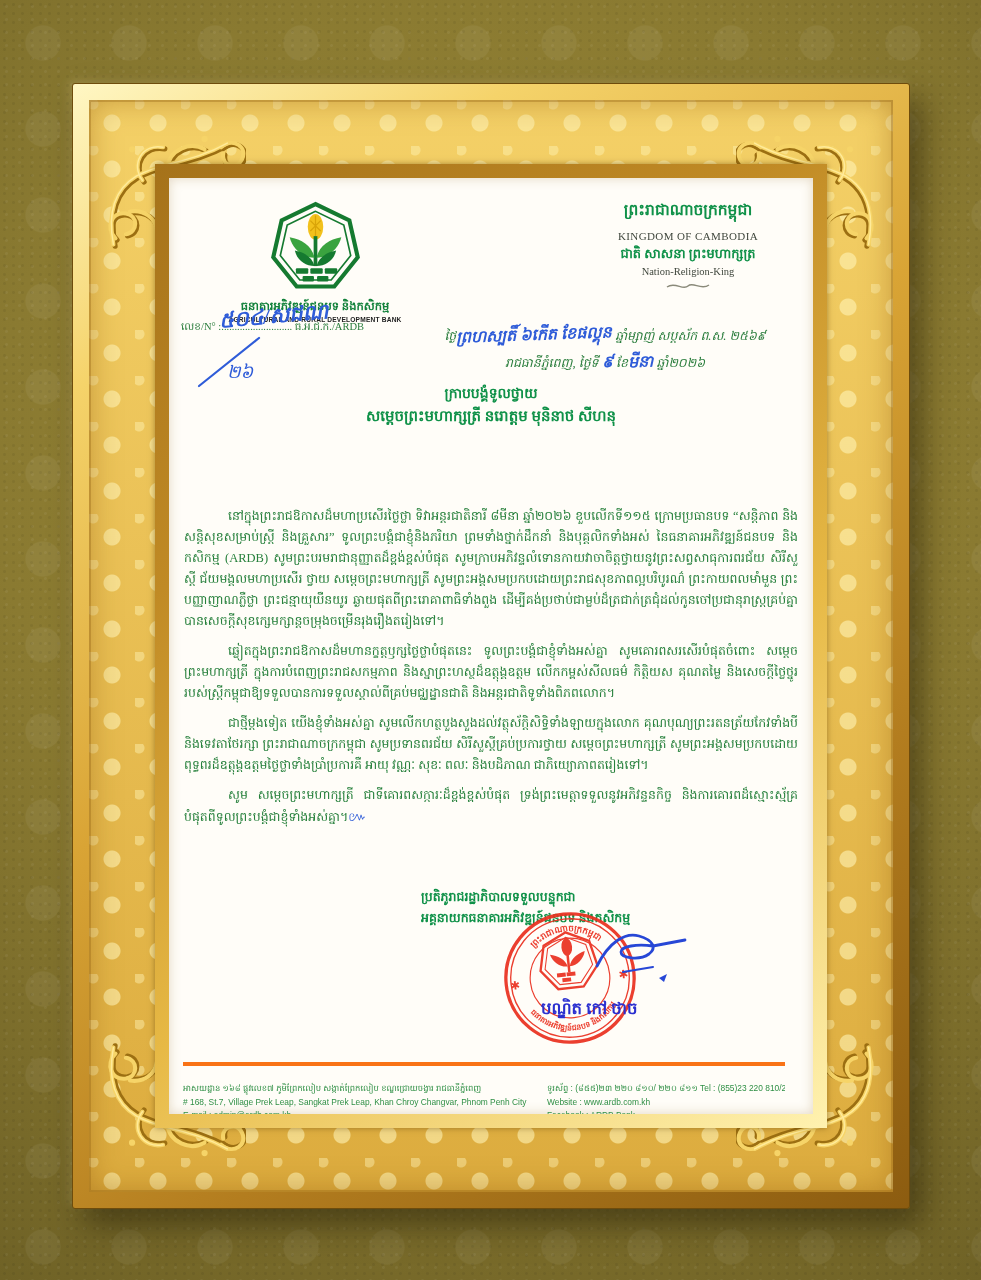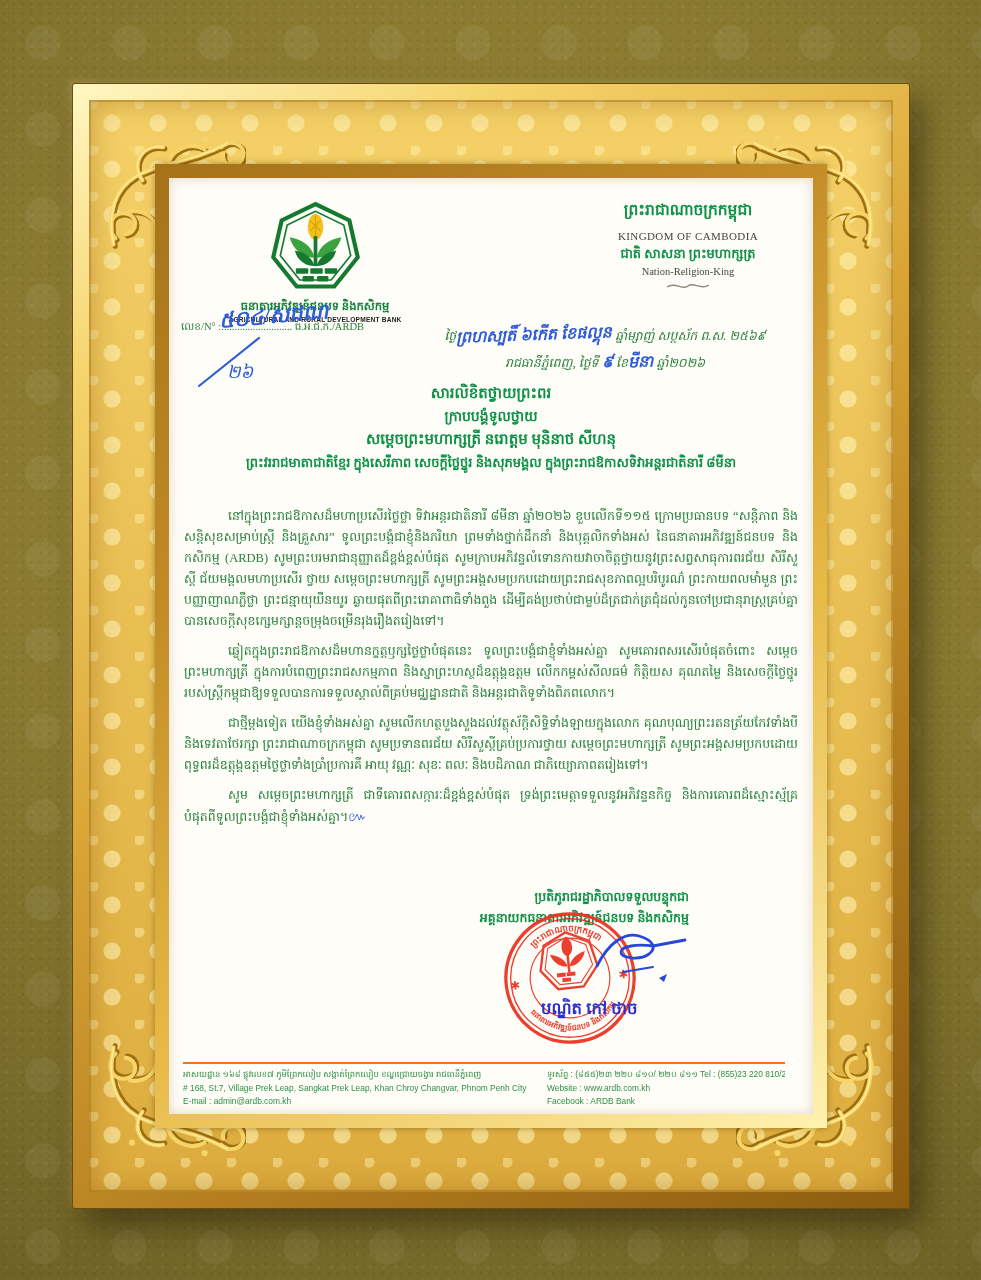--- a/index.html
+++ b/index.html
@@ -55,26 +55,26 @@
   .title-block{position:absolute;left:14px;right:14px;top:204px;text-align:center;overflow:hidden;}
   .t-line{font-weight:bold;color:#0f9148;white-space:nowrap;overflow:hidden;}
   .t1{font-size:15px;line-height:23px;}
   .t2{font-size:14px;line-height:23px;}
   .t3{font-size:15px;line-height:23px;}
   .t4{font-size:13px;line-height:24px;}
   .t5{font-size:13.5px;line-height:24px;font-style:italic;text-align:left;margin-top:3px;}
   .body-block{position:absolute;left:15px;right:15px;top:328px;height:380px;overflow:hidden;}
   .body-block p{margin:0 0 9px 0;font-size:12.5px;line-height:21px;color:#27803c;text-align:justify;text-indent:44px;word-break:break-word;}
   .endmark{color:#2f5cd8;font-size:13px;}
-  .signoff{position:absolute;left:252px;top:709px;width:268px;text-align:right;overflow:hidden;}
+  .signoff{position:absolute;left:252px;top:709px;width:268px;text-align:left;overflow:hidden;}
   .signoff div{font-size:12.5px;font-weight:bold;color:#0f9148;line-height:21px;white-space:nowrap;}
   .stamp{position:absolute;left:333px;top:732px;opacity:.93;transform:rotate(-6deg);}
   .sig{position:absolute;left:420px;top:748px;}
   .name{position:absolute;left:372px;top:820px;width:180px;text-align:left;font-size:16.5px;font-weight:bold;color:#2a2fd0;white-space:nowrap;overflow:hidden;}
-  .footer{position:absolute;left:14px;top:884px;width:602px;border-top:2px solid #f97316;padding-top:4px;display:flex;justify-content:space-between;}
+  .footer{position:absolute;left:14px;top:884px;width:602px;border-top:4px solid #f97316;padding-top:16px;display:flex;justify-content:space-between;}
   .f-left{flex:1;overflow:hidden;}
   .f-right{width:238px;overflow:hidden;}
   .f-line{font-size:8.4px;color:#2f8f45;line-height:13.5px;white-space:nowrap;font-family:"Liberation Sans",sans-serif;}
   .flourish-div{margin-top:4px;}
 </style>
 </head>
 <body>
 
 <svg width="0" height="0" style="position:absolute" aria-hidden="true">
   <defs>
@@ -161,24 +161,22 @@
           <path d="M2,6 C10,0 18,10 23,5 C28,0 36,10 44,4" fill="none" stroke="#8a8a7a" stroke-width="1.4"></path>
         </svg>
       </div>
 
       <div class="date-block">
         <div class="date-line kh"><span>ថ្ងៃ</span><span class="hand">ព្រហស្បតិ៍ ៦កើត ខែផល្គុន</span><span> ឆ្នាំម្សាញ់ សប្តស័ក ព.ស. ២៥៦៩</span></div>
         <div class="date-line kh"><span>រាជធានីភ្នំពេញ, ថ្ងៃទី </span><span class="hand">៩</span><span> ខែ</span><span class="hand">មីនា</span><span> ឆ្នាំ២០២៦</span></div>
       </div>
 
       <div class="title-block kh">
-        <div class="t-line t1">សារលិខិតថ្វាយព្រះពរ</div>
         <div class="t-line t2">ក្រាបបង្គំទូលថ្វាយ</div>
         <div class="t-line t3">សម្តេចព្រះមហាក្សត្រី នរោត្តម មុនិនាថ សីហនុ</div>
-        <div class="t-line t4">ព្រះវររាជមាតាជាតិខ្មែរ ក្នុងសេរីភាព សេចក្តីថ្លៃថ្នូរ និងសុភមង្គល ក្នុងព្រះរាជឱកាសទិវាអន្តរជាតិនារី ៨មីនា</div>
       </div>
 
       <div class="body-block kh">
         <p>នៅក្នុងព្រះរាជឱកាសដ៏មហាប្រសើរថ្ងៃថ្លា ទិវាអន្តរជាតិនារី ៨មីនា ឆ្នាំ២០២៦ ខួបលើកទី១១៥ ក្រោមប្រធានបទ “សន្តិភាព និងសន្តិសុខសម្រាប់ស្ត្រី និងគ្រួសារ” ទូលព្រះបង្គំជាខ្ញុំនិងភរិយា ព្រមទាំងថ្នាក់ដឹកនាំ និងបុគ្គលិកទាំងអស់ នៃធនាគារអភិវឌ្ឍន៍ជនបទ និងកសិកម្ម (ARDB) សូមព្រះបរមរាជានុញ្ញាតដ៏ខ្ពង់ខ្ពស់បំផុត សូមក្រាបអភិវន្ទលំទោនកាយវាចាចិត្តថ្វាយនូវព្រះសព្វសាធុការពរជ័យ សិរីសួស្តី ជ័យមង្គលមហាប្រសើរ ថ្វាយ សម្តេចព្រះមហាក្សត្រី សូមព្រះអង្គសមប្រកបដោយព្រះរាជសុខភាពល្អបរិបូរណ៌ ព្រះកាយពលមាំមួន ព្រះបញ្ញាញាណភ្លឺថ្លា ព្រះជន្មាយុយឺនយូរ ឆ្ងាយផុតពីព្រះរោគាពាធិទាំងពួង ដើម្បីគង់ប្រថាប់ជាម្លប់ដ៏ត្រជាក់ត្រជុំដល់កូនចៅប្រជានុរាស្ត្រគ្រប់គ្នា បានសេចក្តីសុខក្សេមក្សាន្តចម្រុងចម្រើនរុងរឿងតរៀងទៅ។</p>
         <p>ឆ្លៀតក្នុងព្រះរាជឱកាសដ៏មហានក្ខត្តឫក្សថ្ងៃថ្លាបំផុតនេះ ទូលព្រះបង្គំជាខ្ញុំទាំងអស់គ្នា សូមគោរពសរសើរបំផុតចំពោះ សម្តេចព្រះមហាក្សត្រី ក្នុងការបំពេញព្រះរាជសកម្មភាព និងស្នាព្រះហស្ថដ៏ឧត្តុង្គឧត្តម លើកកម្ពស់សីលធម៌ កិត្តិយស គុណតម្លៃ និងសេចក្តីថ្លៃថ្នូររបស់ស្ត្រីកម្ពុជាឱ្យទទួលបានការទទួលស្គាល់ពីគ្រប់មជ្ឈដ្ឋានជាតិ និងអន្តរជាតិទូទាំងពិភពលោក។</p>
         <p>ជាថ្មីម្តងទៀត យើងខ្ញុំទាំងអស់គ្នា សូមលើកហត្ថបួងសួងដល់វត្ថុស័ក្តិសិទ្ធិទាំងឡាយក្នុងលោក គុណបុណ្យព្រះរតនត្រ័យកែវទាំងបី និងទេវតាថែរក្សា ព្រះរាជាណាចក្រកម្ពុជា សូមប្រទានពរជ័យ សិរីសួស្តីគ្រប់ប្រការថ្វាយ សម្តេចព្រះមហាក្សត្រី សូមព្រះអង្គសមប្រកបដោយពុទ្ធពរដ៏ឧត្តុង្គឧត្តមថ្ងៃថ្លាទាំងប្រាំប្រការគឺ អាយុ វណ្ណៈ សុខៈ ពលៈ និងបដិភាណ ជាភិយ្យោភាពតរៀងទៅ។</p>
         <p><span>សូម សម្តេចព្រះមហាក្សត្រី ជាទីគោរពសក្ការៈដ៏ខ្ពង់ខ្ពស់បំផុត ទ្រង់ព្រះមេត្តាទទួលនូវអភិវន្ទនកិច្ច និងការគោរពដ៏ស្មោះស្ម័គ្របំផុតពីទូលព្រះបង្គំជាខ្ញុំទាំងអស់គ្នា។</span><span class="endmark">៚</span></p>
       </div>
 
       <div class="signoff kh">

